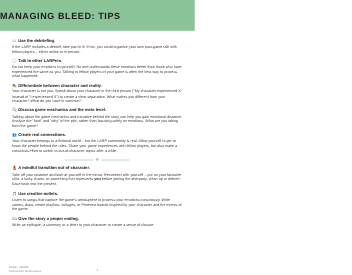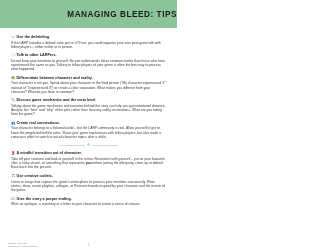--- a/index.html
+++ b/index.html
@@ -9,21 +9,21 @@
     font-family:"Liberation Sans", sans-serif;
     color:#2b2b2b;
     -webkit-font-smoothing:antialiased;
   }
   .page{position:relative;width:177px;height:250px;box-sizing:border-box;background:#fff;}
 
   
   .banner{
     width:100%;height:28px;
     background:#8cc49a;
-    display:flex;align-items:center;justify-content:flex-end;
+    display:flex;align-items:center;justify-content:flex-start;
   }
   .banner-title{
     font-size:8.2px;
     font-weight:bold;
     letter-spacing:0.55px;
     color:#1b1b1b;
     text-align:center;
     white-space:nowrap;
   }
 

